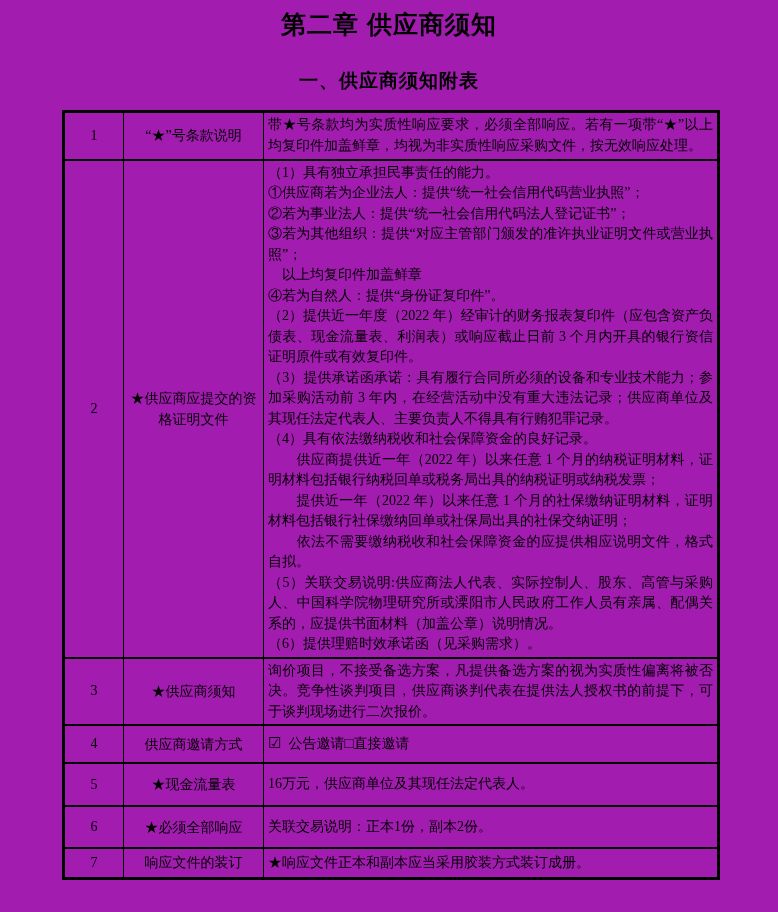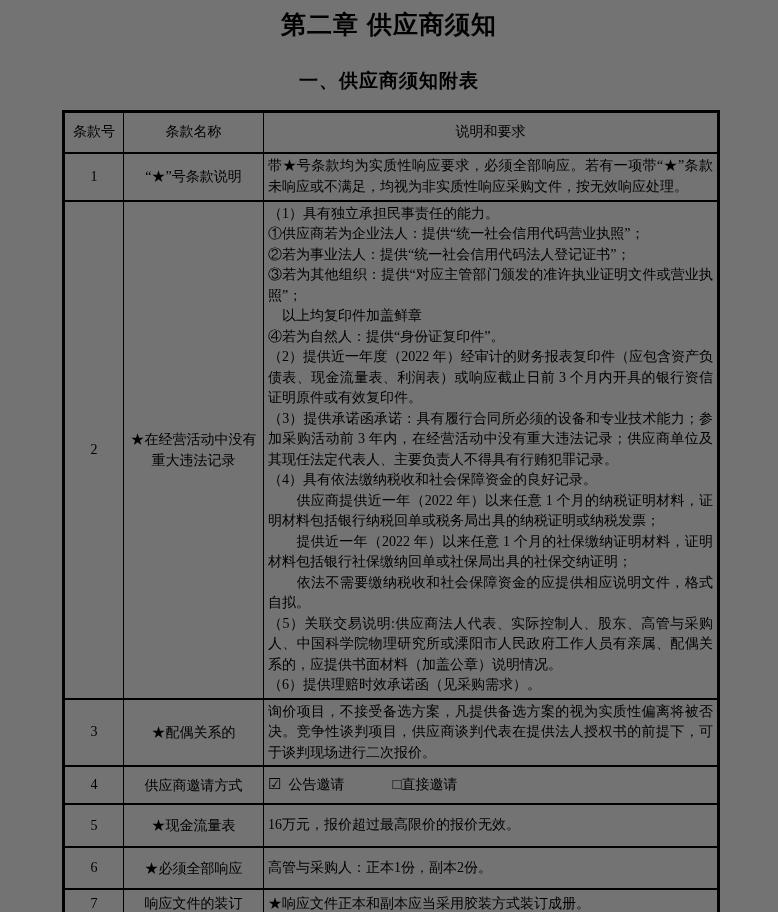--- a/index.html
+++ b/index.html
@@ -9,21 +9,21 @@
     height: 912px;
     background: #ffffff;
     color: #000000;
     font-family: "Liberation Serif", "DejaVu Serif", serif;
   }
   .doc-page {
     position: relative;
     width: 778px;
     height: 912px;
     overflow: hidden;
-    background: #737373;
+    background: #a21caf;
   }
   .chapter-title {
     margin: 0;
     padding-top: 8px;
     text-align: center;
     font-size: 25px;
     font-weight: bold;
     letter-spacing: 1px;
     font-family: "Liberation Sans", "DejaVu Sans", sans-serif;
   }
@@ -66,94 +66,89 @@
     vertical-align: middle;
     line-height: 20.5px;
     white-space: pre-wrap;
     padding: 3px 6px 3px 4px;
   }
   .desc-top  { vertical-align: top; margin-top: 40px; }
   .indent-lg { padding-left: 22px; }
   .indent-md { padding-left: 14px; }
   .options-cell { white-space: normal; padding-left: 9px; vertical-align: middle; }
   .invite-option { display: inline-block; }
-  .invite-option + .invite-option { margin-left: 48px; }
+  .invite-option + .invite-option { }
   .cb-icon { display: inline-block; font-size: 15px; }
   .cb-gap  { margin-right: 7px; }
 </style>
 </head>
 <body>
 
 <div class="doc-page">
 
   <h1 class="chapter-title">第二章  供应商须知</h1>
   <h2 class="section-subtitle">一、供应商须知附表</h2>
 
   <table class="notice-table">
     <colgroup>
       <col class="col-num">
       <col class="col-name">
       <col class="col-desc">
     </colgroup>
     <tbody>
-      <tr style="height:41px;">
-        <th class="head-cell">条款号</th>
-        <th class="head-cell">条款名称</th>
-        <th class="head-cell">说明和要求</th>
-      </tr>
 
       <tr style="height:48px;">
         <td class="num-cell">1</td>
         <td class="name-cell">“★”号条款说明</td>
-        <td class="desc-cell">带★号条款均为实质性响应要求，必须全部响应。若有一项带“★”条款未响应或不满足，均视为非实质性响应采购文件，按无效响应处理。</td>
+        <td class="desc-cell">带★号条款均为实质性响应要求，必须全部响应。若有一项带“★”以上均复印件加盖鲜章，均视为非实质性响应采购文件，按无效响应处理。</td>
       </tr>
 
       <tr style="height:494px;">
         <td class="num-cell">2</td>
-        <td class="name-cell">★在经营活动中没有重大违法记录</td>
+        <td class="name-cell">★供应商应提交的资格证明文件</td>
         <td class="desc-cell desc-top">（1）具有独立承担民事责任的能力。
 ①供应商若为企业法人：提供“统一社会信用代码营业执照”；
 ②若为事业法人：提供“统一社会信用代码法人登记证书”；
 ③若为其他组织：提供“对应主管部门颁发的准许执业证明文件或营业执照”；
 　以上均复印件加盖鲜章
 ④若为自然人：提供“身份证复印件”。
 （2）提供近一年度（2022 年）经审计的财务报表复印件（应包含资产负债表、现金流量表、利润表）或响应截止日前 3 个月内开具的银行资信证明原件或有效复印件。
 （3）提供承诺函承诺：具有履行合同所必须的设备和专业技术能力；参加采购活动前 3 年内，在经营活动中没有重大违法记录；供应商单位及其现任法定代表人、主要负责人不得具有行贿犯罪记录。
 （4）具有依法缴纳税收和社会保障资金的良好记录。
 　　供应商提供近一年（2022 年）以来任意 1 个月的纳税证明材料，证明材料包括银行纳税回单或税务局出具的纳税证明或纳税发票；
 　　提供近一年（2022 年）以来任意 1 个月的社保缴纳证明材料，证明材料包括银行社保缴纳回单或社保局出具的社保交纳证明；
 　　依法不需要缴纳税收和社会保障资金的应提供相应说明文件，格式自拟。
 （5）关联交易说明:供应商法人代表、实际控制人、股东、高管与采购人、中国科学院物理研究所或溧阳市人民政府工作人员有亲属、配偶关系的，应提供书面材料（加盖公章）说明情况。
 （6）提供理赔时效承诺函（见采购需求）。</td>
       </tr>
 
       <tr style="height:64px;">
         <td class="num-cell">3</td>
-        <td class="name-cell">★配偶关系的</td>
+        <td class="name-cell">★供应商须知</td>
         <td class="desc-cell">询价项目，不接受备选方案，凡提供备选方案的视为实质性偏离将被否决。竞争性谈判项目，供应商谈判代表在提供法人授权书的前提下，可于谈判现场进行二次报价。</td>
       </tr>
 
       <tr style="height:38px;">
         <td class="num-cell">4</td>
         <td class="name-cell">供应商邀请方式</td>
         <td class="desc-cell options-cell">
           <span class="invite-option"><span class="cb-icon cb-gap">☑</span><span>公告邀请</span></span><span class="invite-option"><span class="cb-icon">□</span><span>直接邀请</span></span>
         </td>
       </tr>
 
       <tr style="height:43px;">
         <td class="num-cell">5</td>
         <td class="name-cell">★现金流量表</td>
-        <td class="desc-cell indent-lg">16万元，报价超过最高限价的报价无效。</td>
+        <td class="desc-cell indent-lg">16万元，供应商单位及其现任法定代表人。</td>
       </tr>
 
       <tr style="height:42px;">
         <td class="num-cell">6</td>
         <td class="name-cell">★必须全部响应</td>
-        <td class="desc-cell indent-lg">高管与采购人：正本1份，副本2份。</td>
+        <td class="desc-cell indent-lg">关联交易说明：正本1份，副本2份。</td>
       </tr>
 
       <tr style="height:30px;">
         <td class="num-cell">7</td>
         <td class="name-cell">响应文件的装订</td>
         <td class="desc-cell indent-md">★响应文件正本和副本应当采用胶装方式装订成册。</td>
       </tr>
     </tbody>
   </table>
 

